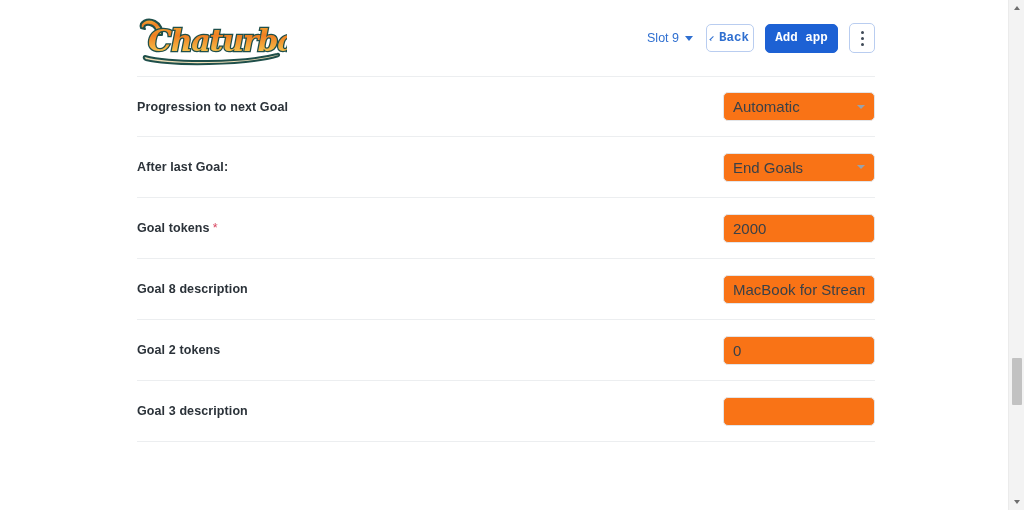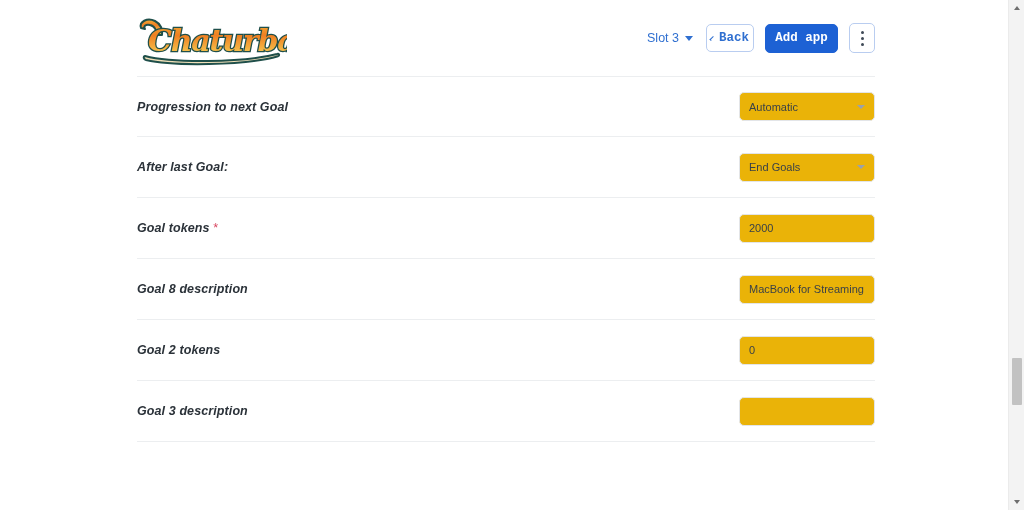--- a/index.html
+++ b/index.html
@@ -141,39 +141,38 @@
     border-bottom: 1px solid #eceef0;
   }
   .row:first-of-type { border-top: 1px solid #eceef0; }
 
   .row-label {
     font-size: 12.5px;
     font-weight: bold;
     color: #2b3239;
     letter-spacing: 0.1px;
     white-space: nowrap;
-    font-style: italic;
   }
   .req {
     color: #d8455f;
     font-weight: normal;
     margin-left: 3px;
     font-size: 12.5px;
   }
 
   .field {
-    width: 136px;
+    width: 152px;
     height: 29px;
     border: 1px solid #e3e5e8;
     border-radius: 5px;
-    background: #eab308;
+    background: #f97316;
     display: flex;
     align-items: center;
     padding: 0 9px;
-    font-size: 11px;
+    font-size: 15px;
     color: #3a4148;
     position: relative;
     cursor: text;
     overflow: hidden;
   }
   .field.select { cursor: pointer; }
   .field .value {
     white-space: nowrap;
     overflow: hidden;
     text-overflow: clip;
@@ -258,21 +257,21 @@
 
             <path d="M8 46 C34 53 106 53 140 44 C142 43.3 143 45 141 46.2 C108 56 34 56 9 50 C6.5 49.3 6 46.5 8 46 Z" fill="#efdfb8" stroke="#1f4f4a" stroke-width="2" stroke-linejoin="round"></path>
 
             <text x="11" y="41" font-family="DejaVu Serif, serif" font-size="30" font-weight="bold" font-style="italic" fill="url(#lg)" stroke="#1f4f4a" stroke-width="2.6" paint-order="stroke fill" letter-spacing="-1.2">Chaturbate</text>
           </svg>
         </div>
 
         <div class="header-actions">
 
           <div class="slot-select">
-            <span>Slot 3</span>
+            <span>Slot 9</span>
             <span class="caret-down"></span>
           </div>
 
           <div class="btn btn-back">
             <span class="chev-left"></span>
             <span>Back</span>
           </div>
 
           <div class="btn btn-add">
             <span>Add app</span>

